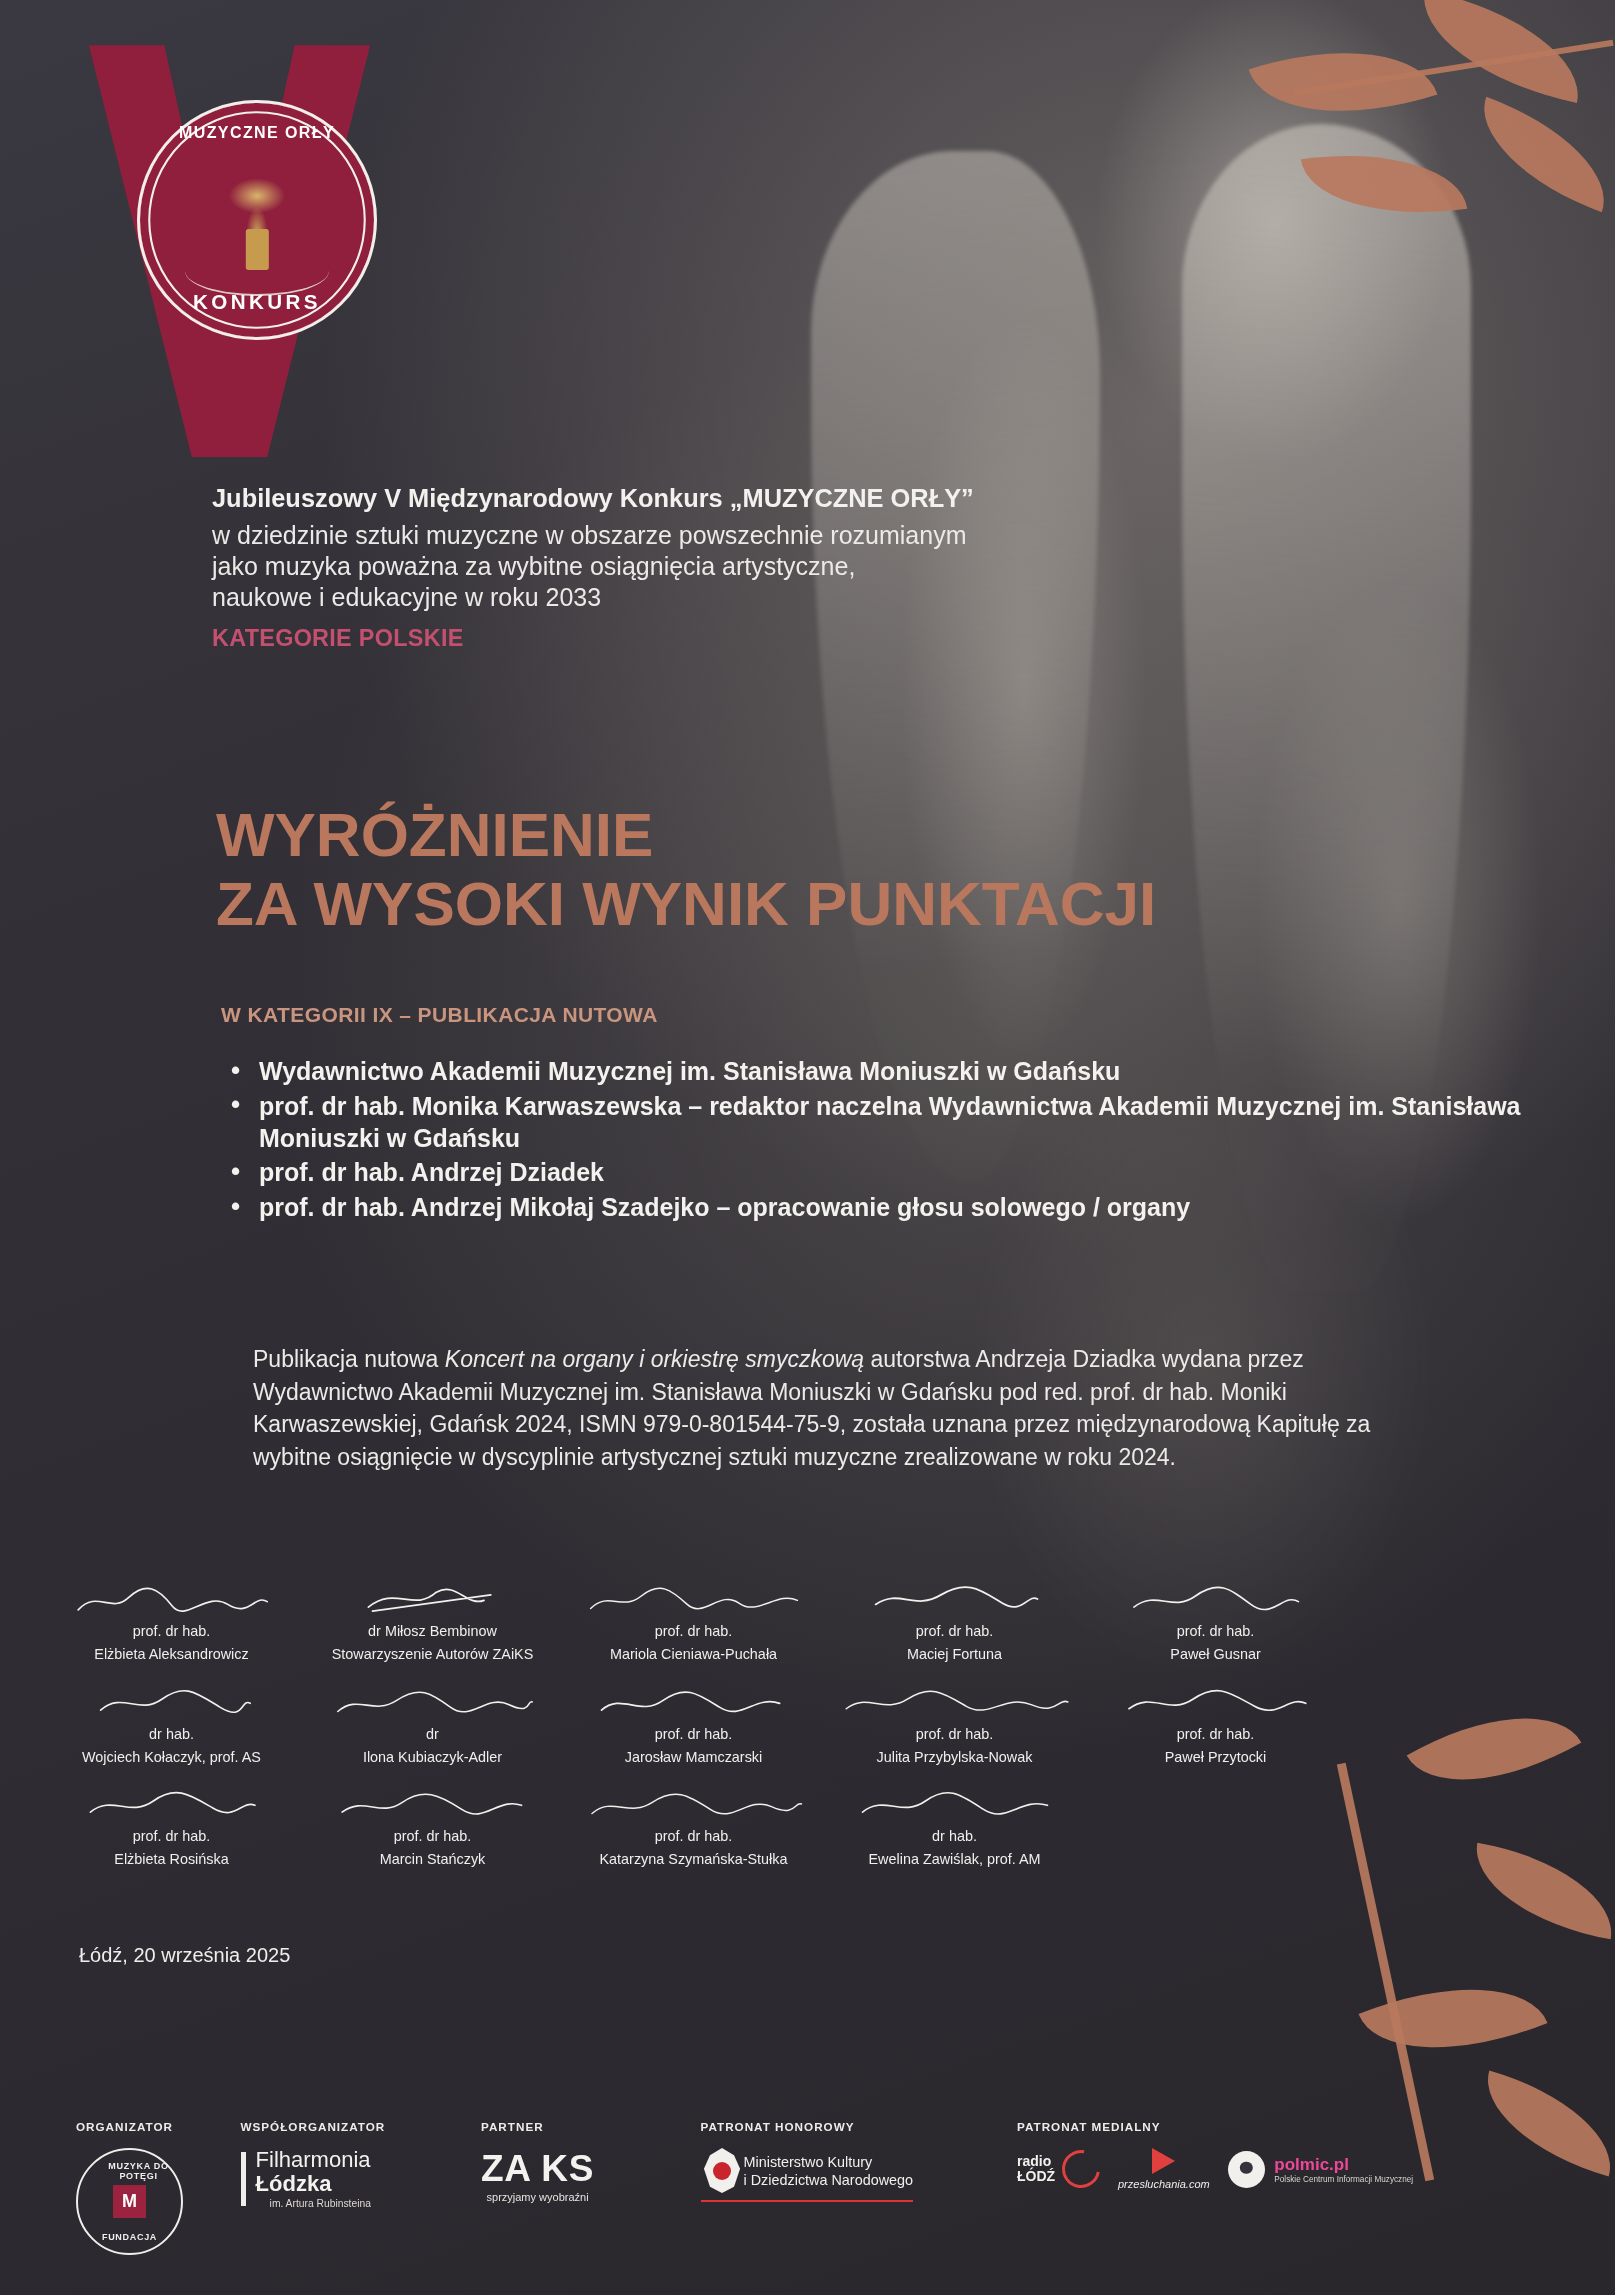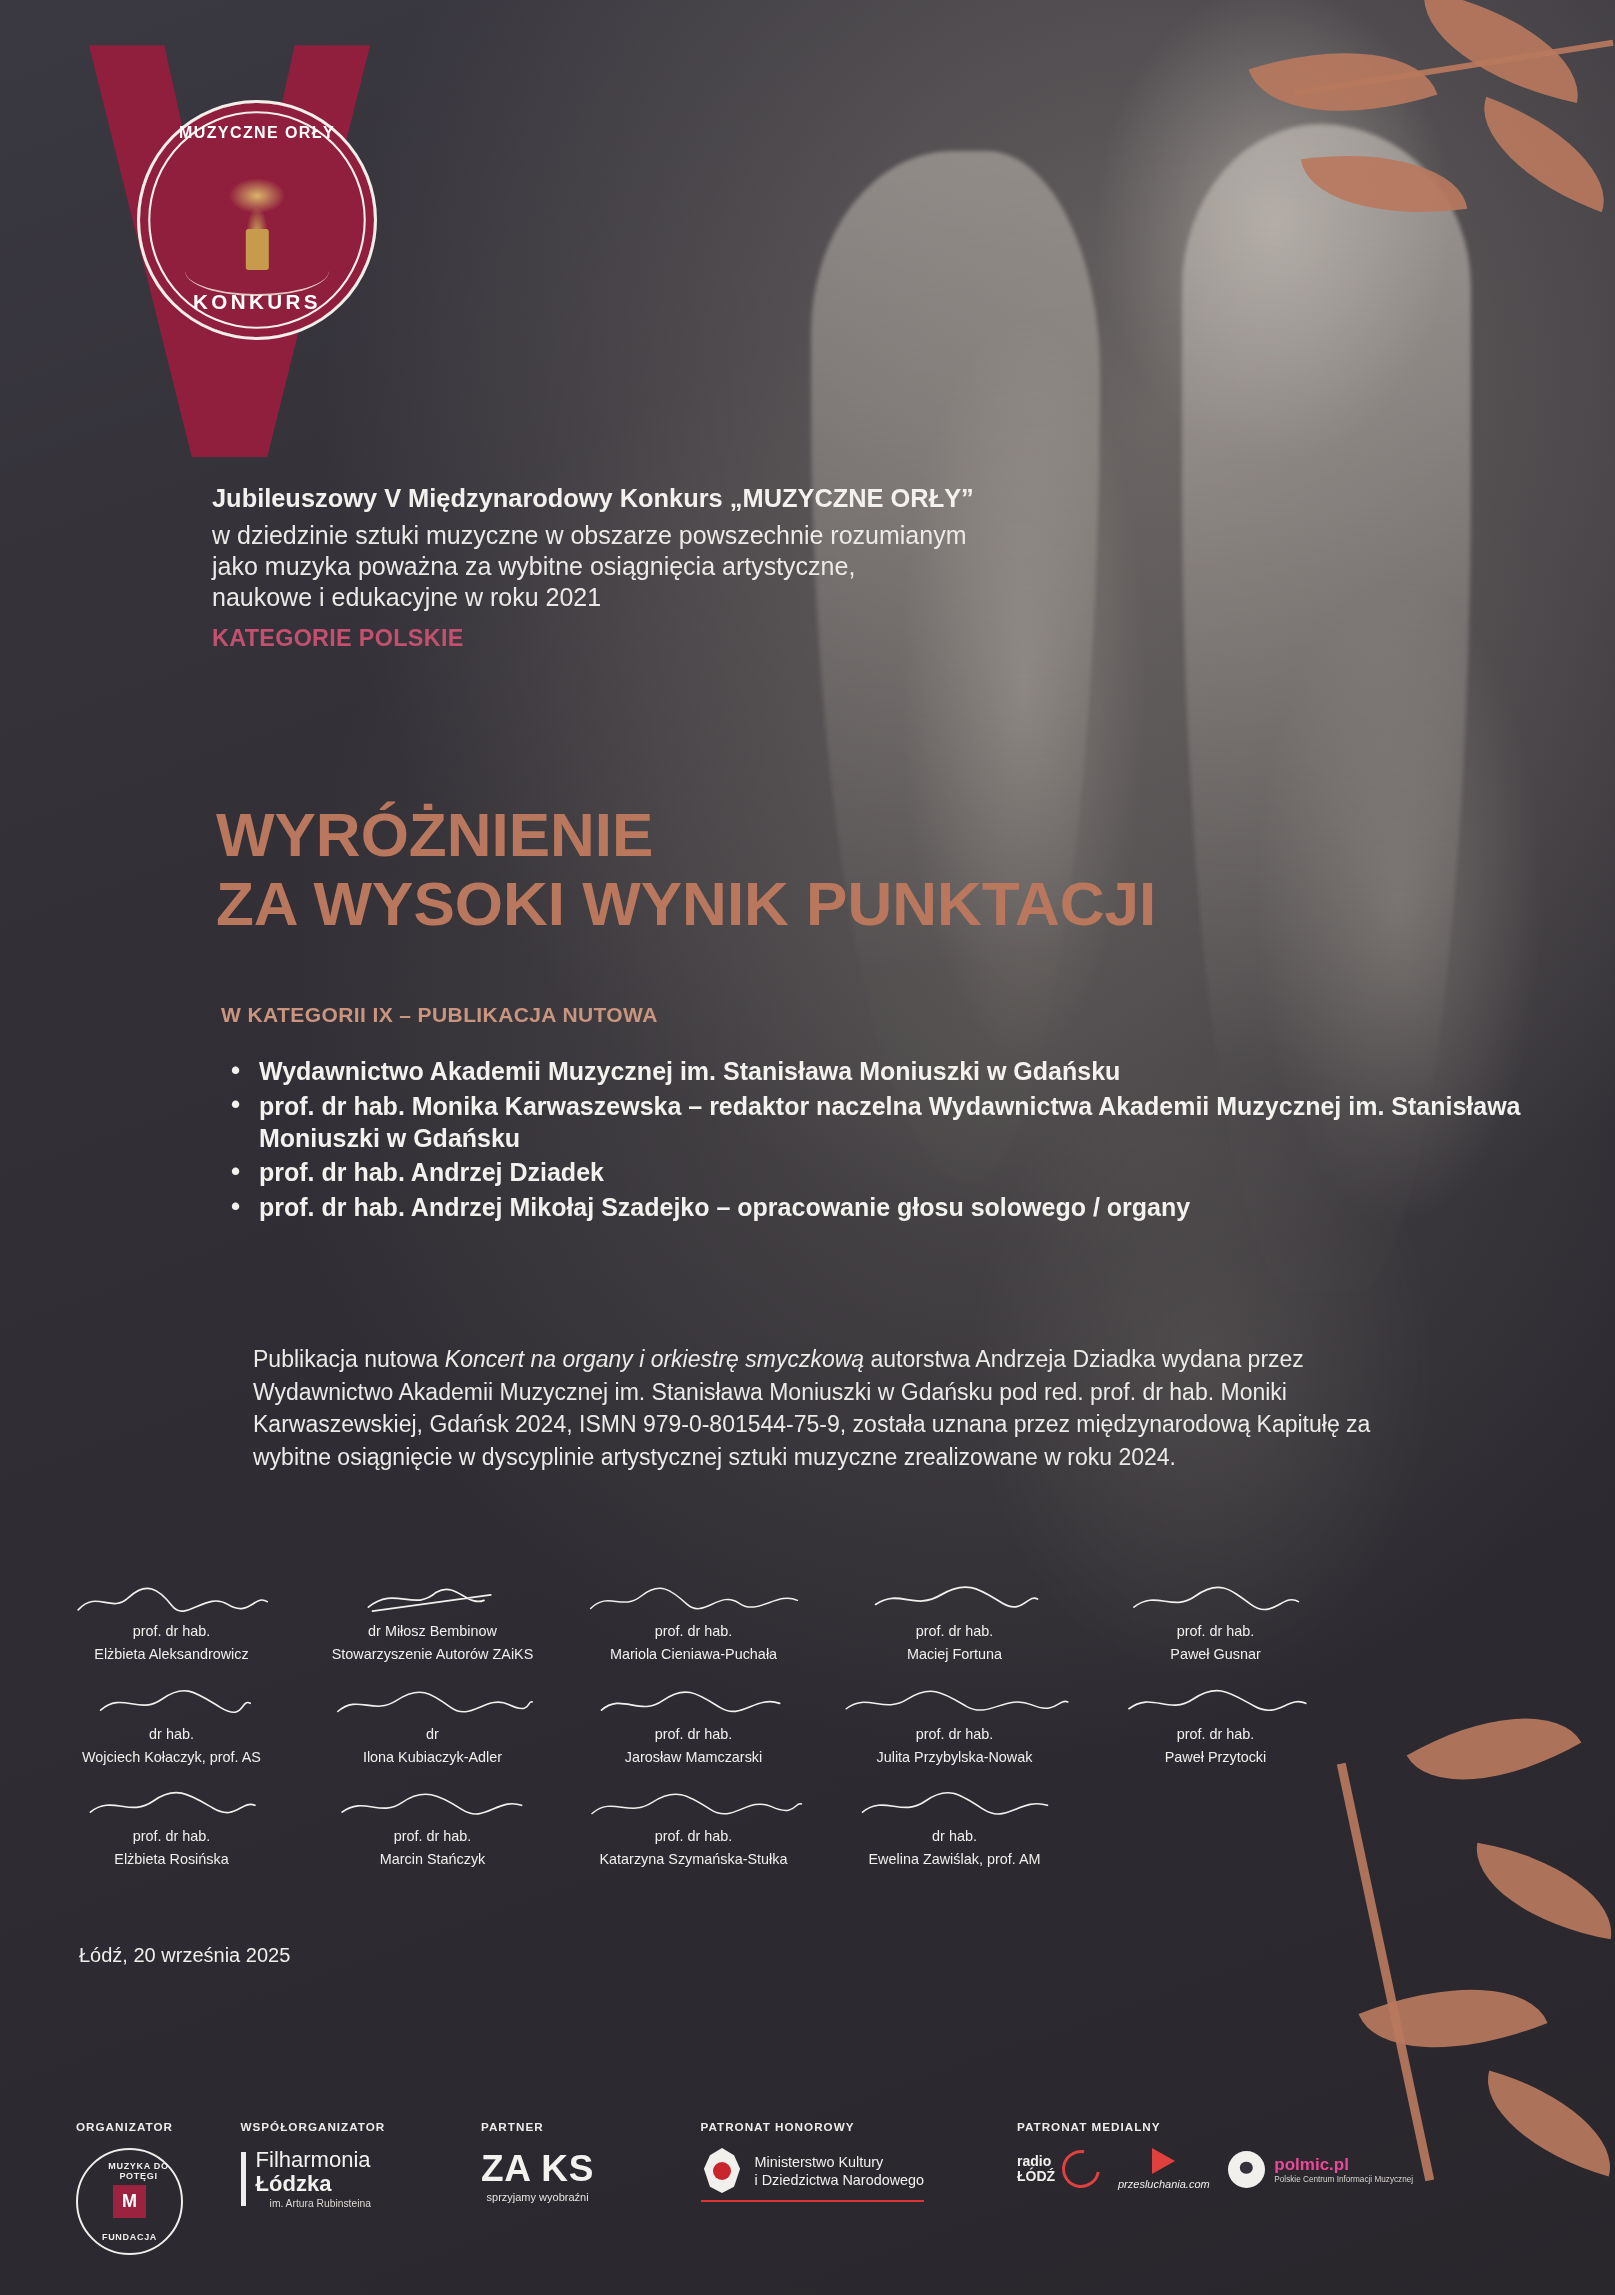--- a/index.html
+++ b/index.html
@@ -318,21 +318,21 @@
   .logo-filharmonia .f2 { font-size: 22px; font-weight: bold; color:#f4f2ef; }
   .logo-filharmonia .f3 { font-size: 10.3px; color:#ddd9d4; margin-top: 2.7px; padding-left: 14px;}
 
   .logo-zaiks { text-align: center; }
   .logo-zaiks .zk {
     font-size: 37px; font-weight: bold; color: #f4f2ef; letter-spacing: 0.7px;
   }
   .logo-zaiks .zsub { font-size: 11px; color: #e6e3df; margin-top: 1.4px; }
 
   .logo-ministerstwo {
-    display: flex; align-items: center; gap: 11px;
+    display: flex; align-items: center; 
     border-bottom: 2.7px solid #d33; padding-bottom: 6.9px;
   }
   .logo-ministerstwo .eagle {
     width: 43px; height: 45px; background: #f2f0ed;
     clip-path: polygon(50% 0%, 78% 16%, 92% 46%, 78% 86%, 50% 100%, 22% 86%, 8% 46%, 22% 16%);
     position: relative;
   }
   .logo-ministerstwo .eagle:after{
     content:""; position:absolute; left:50%; top:52%;
     transform: translate(-50%,-50%);
@@ -403,21 +403,21 @@
       <div class="seal-eagle"></div>
       <div class="seal-wreath"></div>
       <div class="seal-text-bottom">KONKURS</div>
     </div>
   </div>
 
   <div class="header-block">
     <div class="header-line1">Jubileuszowy V Międzynarodowy Konkurs „MUZYCZNE ORŁY”</div>
     <div class="header-line">w dziedzinie sztuki muzyczne w obszarze powszechnie rozumianym</div>
     <div class="header-line">jako muzyka poważna za wybitne osiągnięcia artystyczne,</div>
-    <div class="header-line">naukowe i edukacyjne w roku 2021</div>
+    <div class="header-line">naukowe i edukacyjne w roku 2033</div>
     <div class="kategorie">KATEGORIE POLSKIE</div>
   </div>
 
   <div class="award-title">
     <div>WYRÓŻNIENIE</div>
     <div>ZA WYSOKI WYNIK PUNKTACJI</div>
   </div>
 
   <div class="subcat">W KATEGORII IX – PUBLIKACJA NUTOWA</div>
 

